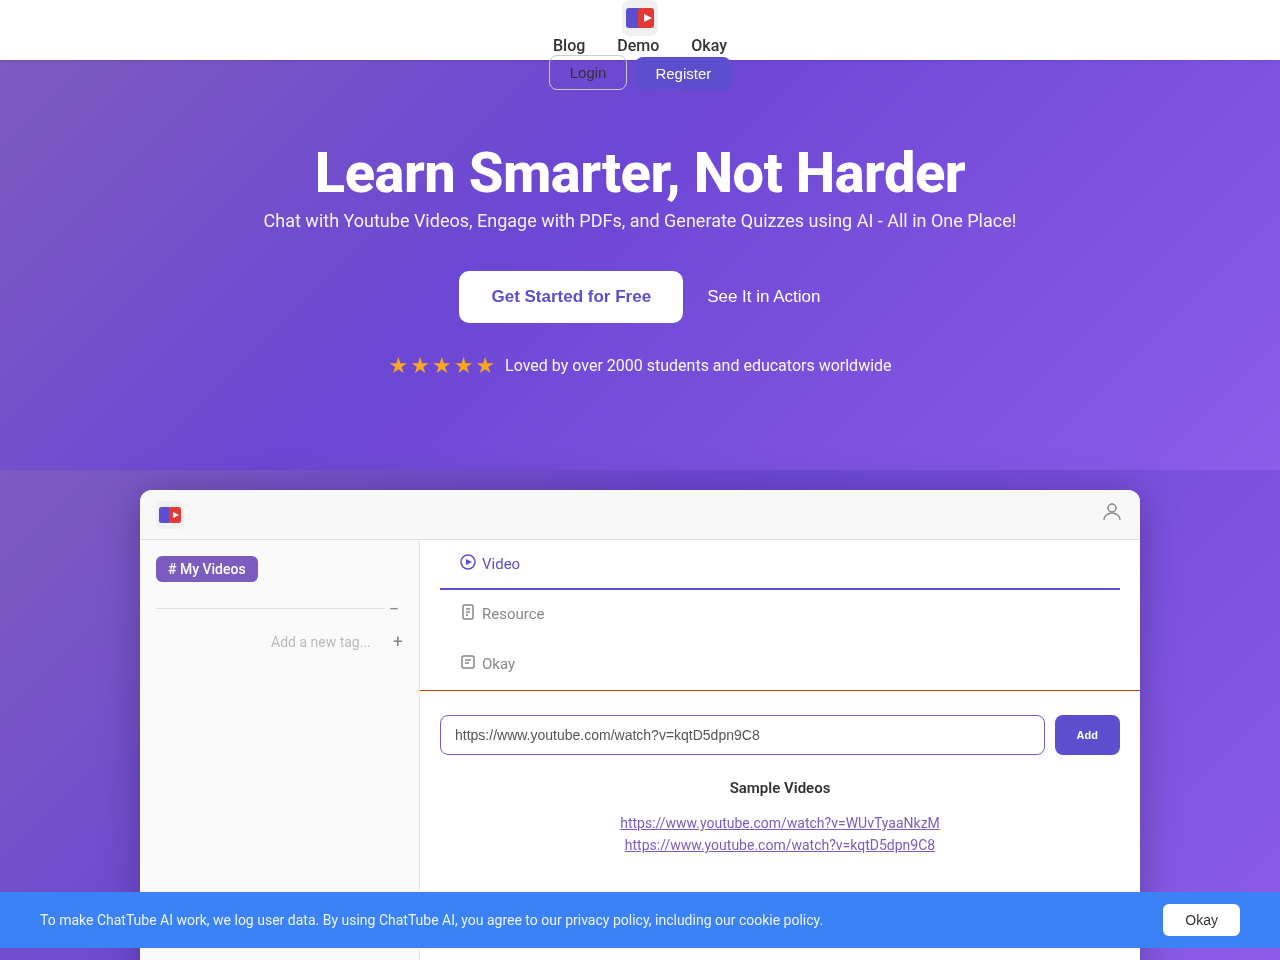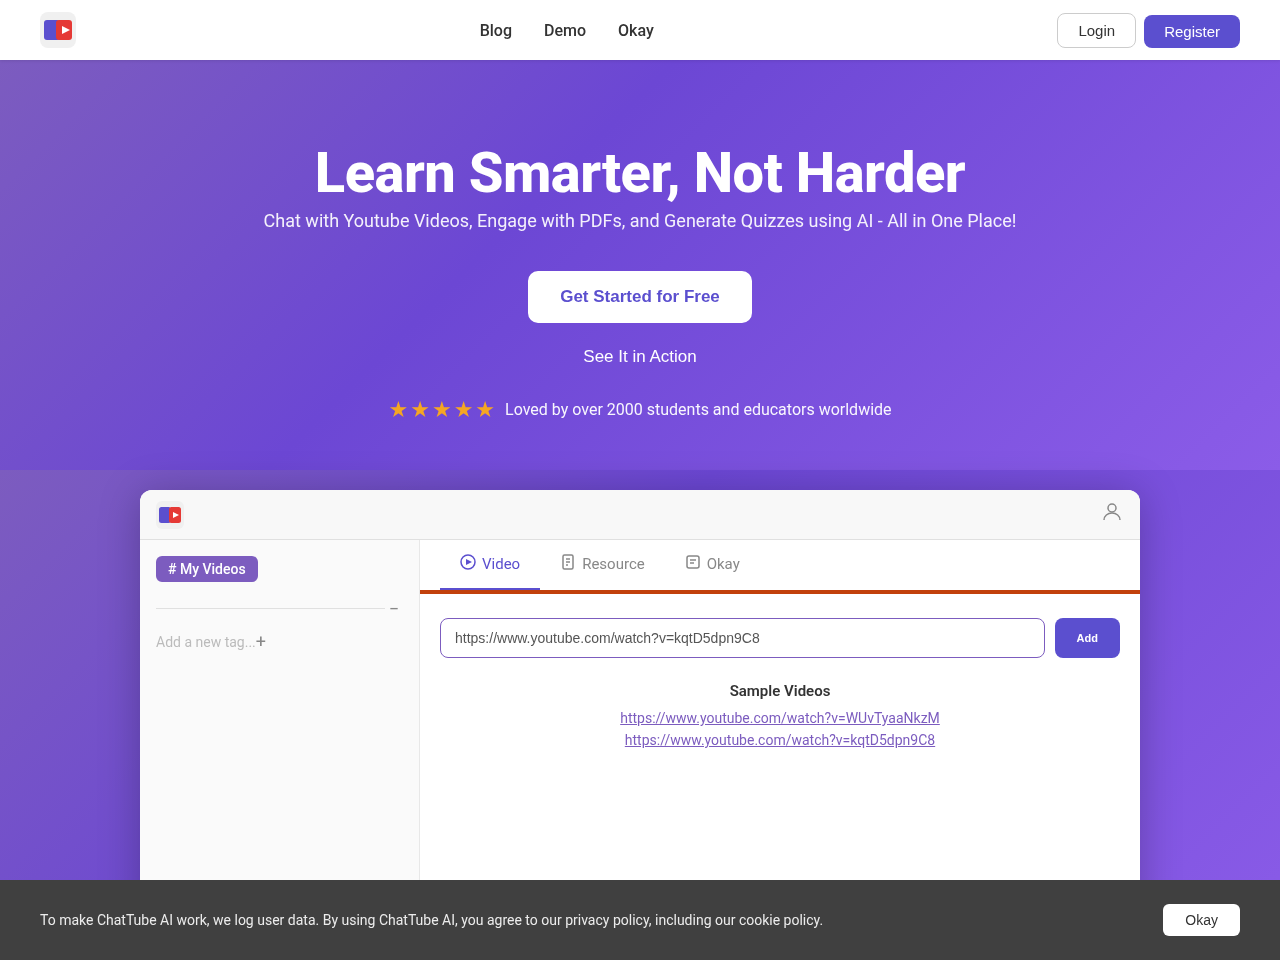--- a/index.html
+++ b/index.html
@@ -9,20 +9,21 @@
     .navbar {
       background: #ffffff;
       display: flex;
       align-items: center;
       justify-content: space-between;
       padding: 0 40px;
       height: 60px;
       box-shadow: 0 1px 3px rgba(0,0,0,0.1);
       position: relative;
       z-index: 10;
+      flex-direction: column;
     }
     .navbar-logo {
       display: flex;
       align-items: center;
       gap: 8px;
     }
     .logo-icon {
       width: 36px;
       height: 36px;
     }
@@ -80,21 +81,20 @@
       font-weight: 400;
       color: rgba(255,255,255,0.92);
       margin-bottom: 40px;
     }
     .hero-buttons {
       display: flex;
       align-items: center;
       justify-content: center;
       gap: 24px;
       margin-bottom: 30px;
-      flex-direction: column;
     }
     .btn-get-started {
       background: white;
       color: #5b4fcf;
       border: 2px solid white;
       border-radius: 10px;
       padding: 14px 30px;
       font-size: 17px;
       font-weight: 600;
       cursor: pointer;
@@ -194,41 +194,43 @@
       background: #e0e0e0;
     }
     .sidebar-divider-icon {
       color: #888;
       font-size: 18px;
       padding: 0 4px;
     }
     .sidebar-add-tag {
       display: flex;
       align-items: center;
-      justify-content: flex-start;
+      justify-content: flex-end;
+      gap: 22px;
     }
     .sidebar-add-tag-text {
       color: #bbb;
       font-size: 14px;
     }
     .sidebar-add-icon {
       color: #888;
       font-size: 18px;
     }
 
     
     .app-main {
       flex: 1;
       display: flex;
       flex-direction: column;
     }
     .app-tabs {
       display: flex;
-      border-bottom: 4px solid #c2410c;
+      border-bottom: 1px solid #c2410c;
       padding: 0 20px;
+      flex-direction: column;
     }
     .app-tab {
       display: flex;
       align-items: center;
       gap: 6px;
       padding: 14px 20px;
       font-size: 15px;
       color: #888;
       cursor: pointer;
       border-bottom: 2px solid transparent;
@@ -267,44 +269,44 @@
       font-size: 11px;
       font-weight: 600;
       cursor: pointer;
     }
 
     .sample-videos-title {
       text-align: center;
       font-size: 15px;
       font-weight: 600;
       color: #333;
-      margin-bottom: 10px;
+      margin-bottom: 18px;
     }
     .sample-video-link {
       display: block;
       text-align: center;
       color: #7c5cbf;
       font-size: 14px;
       text-decoration: underline;
       margin-bottom: 6px;
       cursor: pointer;
     }
 
     
     .cookie-banner {
       position: fixed;
-      bottom: 0;
+      bottom: 12px;
       left: 0;
       right: 0;
-      background: #404040;
+      background: #3b82f6;
       color: white;
       display: flex;
       align-items: center;
       justify-content: space-between;
-      padding: 24px 40px;
+      padding: 12px 40px;
       font-size: 14px;
       z-index: 1000;
     }
     .cookie-text {
       color: rgba(255,255,255,0.9);
     }
     .btn-okay {
       background: white;
       color: #333;
       border: none;

